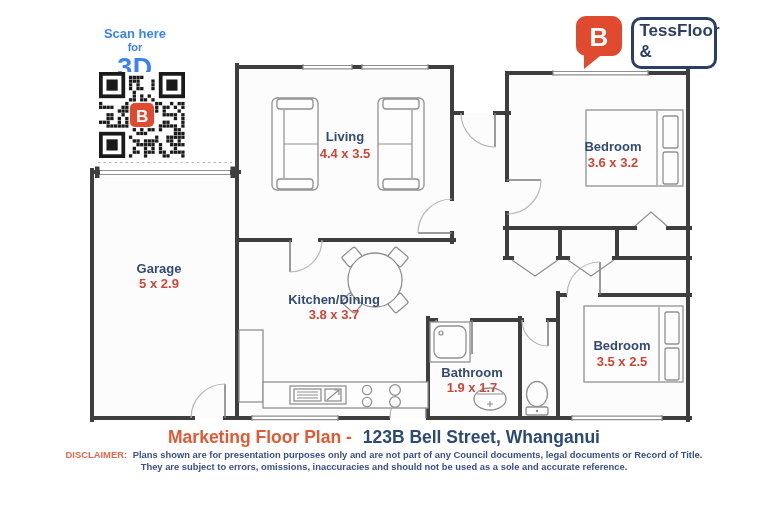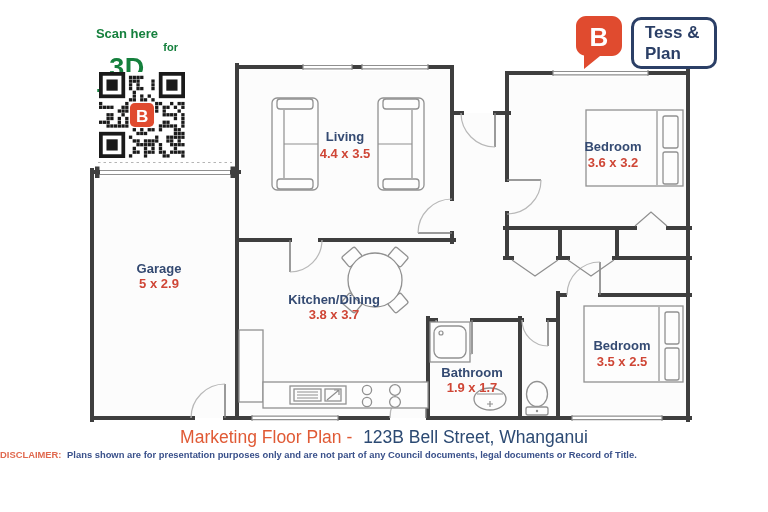--- a/index.html
+++ b/index.html
@@ -1,41 +1,41 @@
 <!DOCTYPE html>
 <html><head>
 <meta charset="utf-8">
 <style>
   html,body{margin:0;padding:0;background:#ffffff;}
   .stage{position:relative;width:768px;height:512px;background:#ffffff;overflow:hidden;
          font-family:"Liberation Sans", sans-serif;}
-  .scan-box{position:absolute;left:76px;top:27px;width:102px;text-align:center;
-            color:#15803d;font-weight:700;}
+  .scan-box{position:absolute;left:84px;top:27px;width:102px;text-align:center;
+            color:#3b82f6;font-weight:700;}
   .scan-l1{font-size:13px;line-height:1.1;}
-  .scan-l2{font-size:11px;line-height:1.1;text-align:right;}
+  .scan-l2{font-size:11px;line-height:1.1;}
   .scan-l3{font-size:27px;line-height:1.15;letter-spacing:.5px;}
   .qr-wrap{position:absolute;left:99px;top:72px;width:86px;height:86px;}
   .logo-wrap{position:absolute;left:574px;top:14px;width:50px;height:56px;}
   .brand-box{position:absolute;left:631px;top:17px;width:86px;height:52px;box-sizing:border-box;
              border:3px solid #2b3f66;border-radius:10px;background:#fff;
-             display:flex;flex-direction:column;justify-content:center;padding-left:11px;
+             display:flex;flex-direction:row;justify-content:center;padding-left:11px;
              font-size:17px;font-weight:700;color:#2b3f66;line-height:1.25;}
   .plan{position:absolute;left:0;top:0;}
   .wall{stroke:#3e3e3e;stroke-width:4;fill:none;stroke-linecap:square;}
   .thin{stroke:#8f8f8f;stroke-width:1.2;fill:none;}
   .furn{stroke:#919191;stroke-width:1.3;fill:#fdfdfd;}
   .leaf{stroke:#7a7a7a;stroke-width:1.5;fill:none;}
   .arc{stroke:#b8b8b8;stroke-width:1.2;fill:none;}
   .room-name{font:700 13px "Liberation Sans", sans-serif;fill:#344a72;text-anchor:middle;}
   .room-dims{font:700 13px "Liberation Sans", sans-serif;fill:#cf4636;text-anchor:middle;}
   .footer-title{position:absolute;top:427px;width:100%;text-align:center;
-                font-size:17.5px;font-weight:400;}
+                font-size:17.5px;font-weight:700;}
   .ft-label{color:#e05a35;}
   .ft-address{color:#2c4a73;margin-left:6px;}
-  .disclaimer{position:absolute;top:449px;width:100%;
+  .disclaimer{position:absolute;top:449px;width:100%;text-align:center;
               font-size:9.4px;font-weight:600;color:#39508a;line-height:1.24;}
   .disc-label{color:#e0694f;margin-right:3px;}
 </style>
 </head>
 <body>
 
 <div class="stage">
 
   <div class="scan-box">
     <div class="scan-l1">Scan here</div>
@@ -207,21 +207,21 @@
   </div>
 
   <div class="logo-wrap">
     <svg width="50" height="56" viewBox="0 0 50 56">
       <path d="M12,2 H38 C43.5,2 48,6.5 48,12 V32 C48,37.5 43.5,42 38,42 H26 L10,55 V41.5 C5.2,40.5 2,36.6 2,32 V12 C2,6.5 6.5,2 12,2 Z" fill="#e04b2f"></path>
       <text x="25" y="31.5" text-anchor="middle" font-size="26" font-weight="700" font-family="Liberation Sans, sans-serif" fill="#ffffff">B</text>
     </svg>
   </div>
   <div class="brand-box">
     <div>Tess &amp;</div>
-    <div>Plan</div>
+    <div>Floor</div>
   </div>
 
   <svg class="plan" width="768" height="512" viewBox="0 0 768 512">
 
     <path d="M237,67 H452 V113 H507 V73 H688 V418 H92 V172 H237 Z" fill="#fcfcfc" stroke="none"></path>
 
     <g>
       <rect x="97" y="167" width="137" height="10" fill="#ffffff"></rect>
       <path class="thin" d="M98,170.5 H232 M98,174.5 H232"></path>
       <rect x="95" y="166.5" width="4.5" height="11.5" fill="#3e3e3e"></rect>
@@ -384,15 +384,16 @@
 
   <div class="footer-title">
     <span class="ft-label">Marketing Floor Plan -</span>
     <span class="ft-address">123B Bell Street, Whanganui</span>
   </div>
   <div class="disclaimer">
     <div>
       <span class="disc-label">DISCLAIMER:</span>
       <span>Plans shown are for presentation purposes only and are not part of any Council documents, legal documents or Record of Title.</span>
     </div>
+    <div>They are subject to errors, omissions, inaccuracies and should not be used as a sole and accurate reference.</div>
   </div>
 
 </div>
 
 </body></html>

